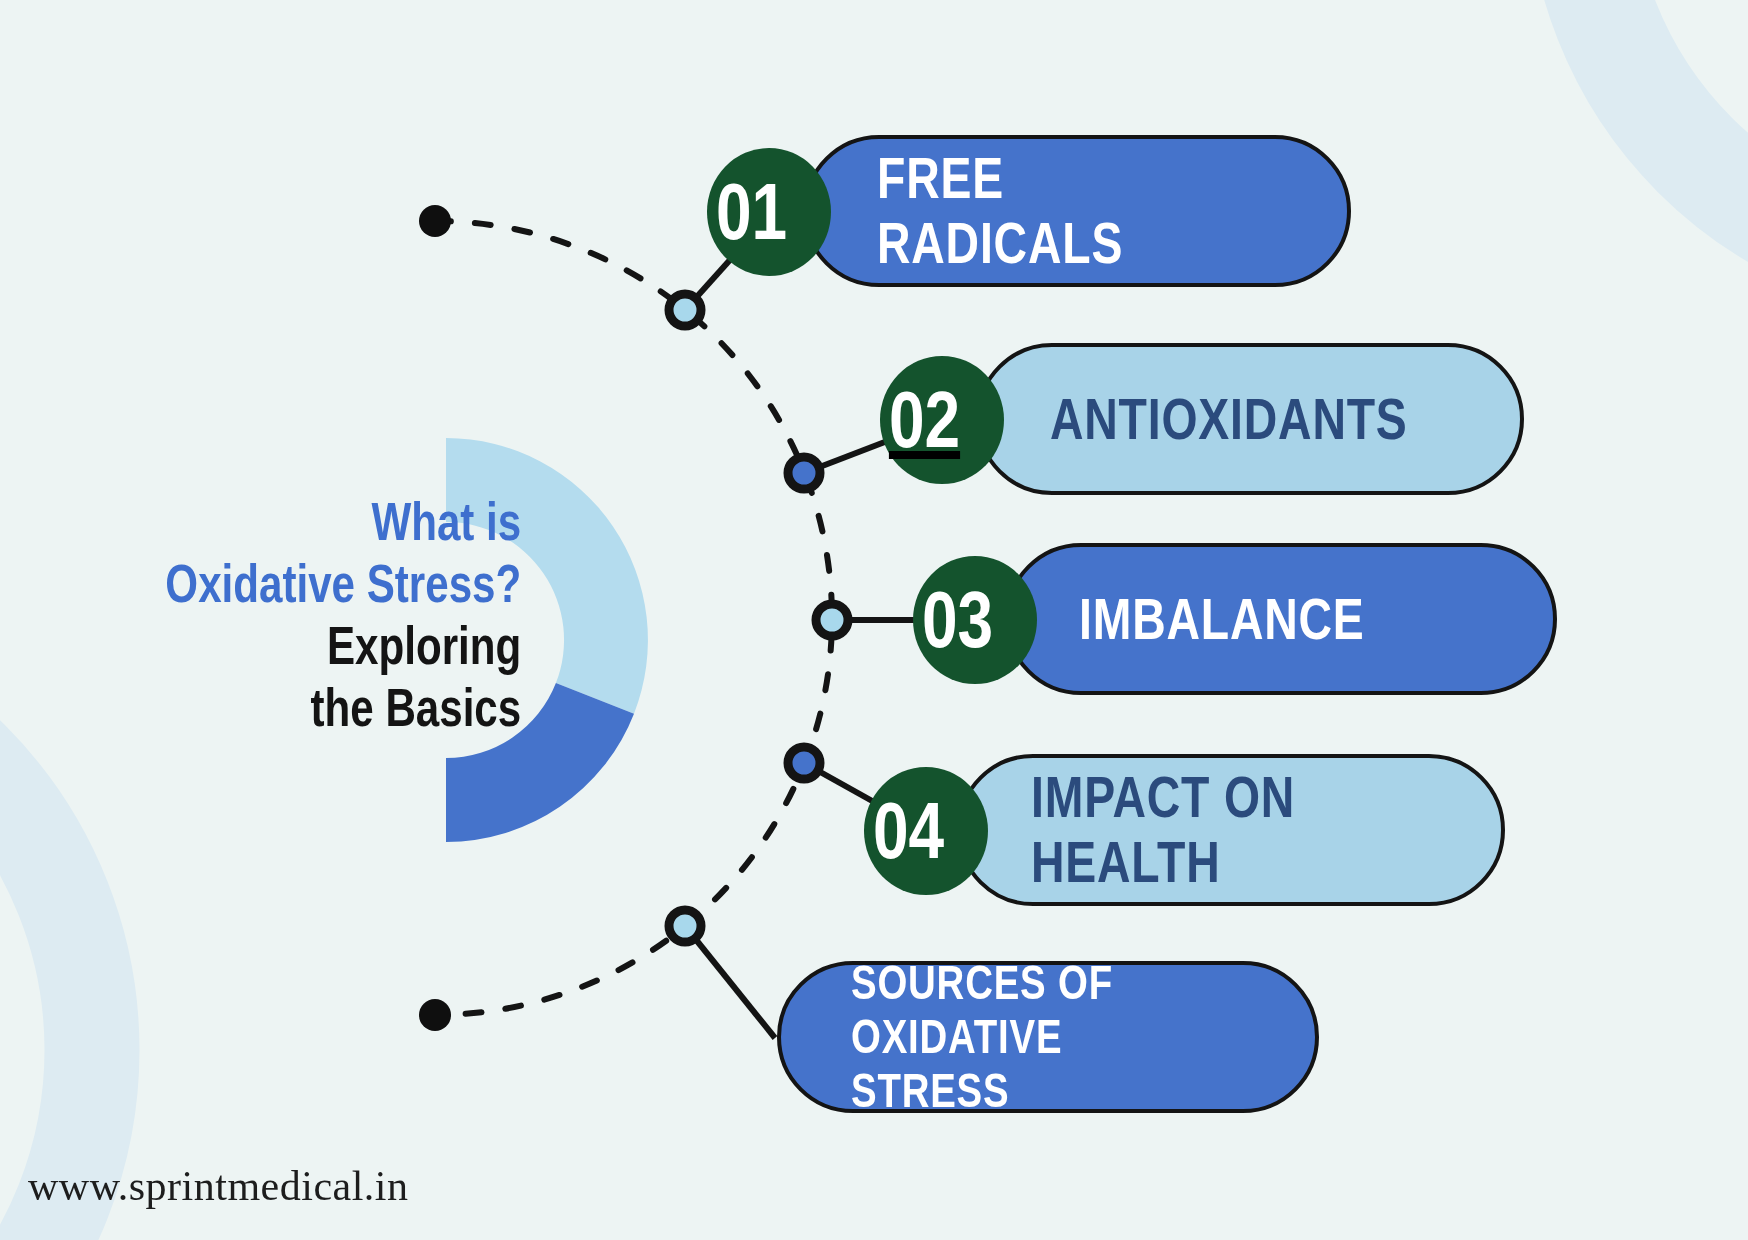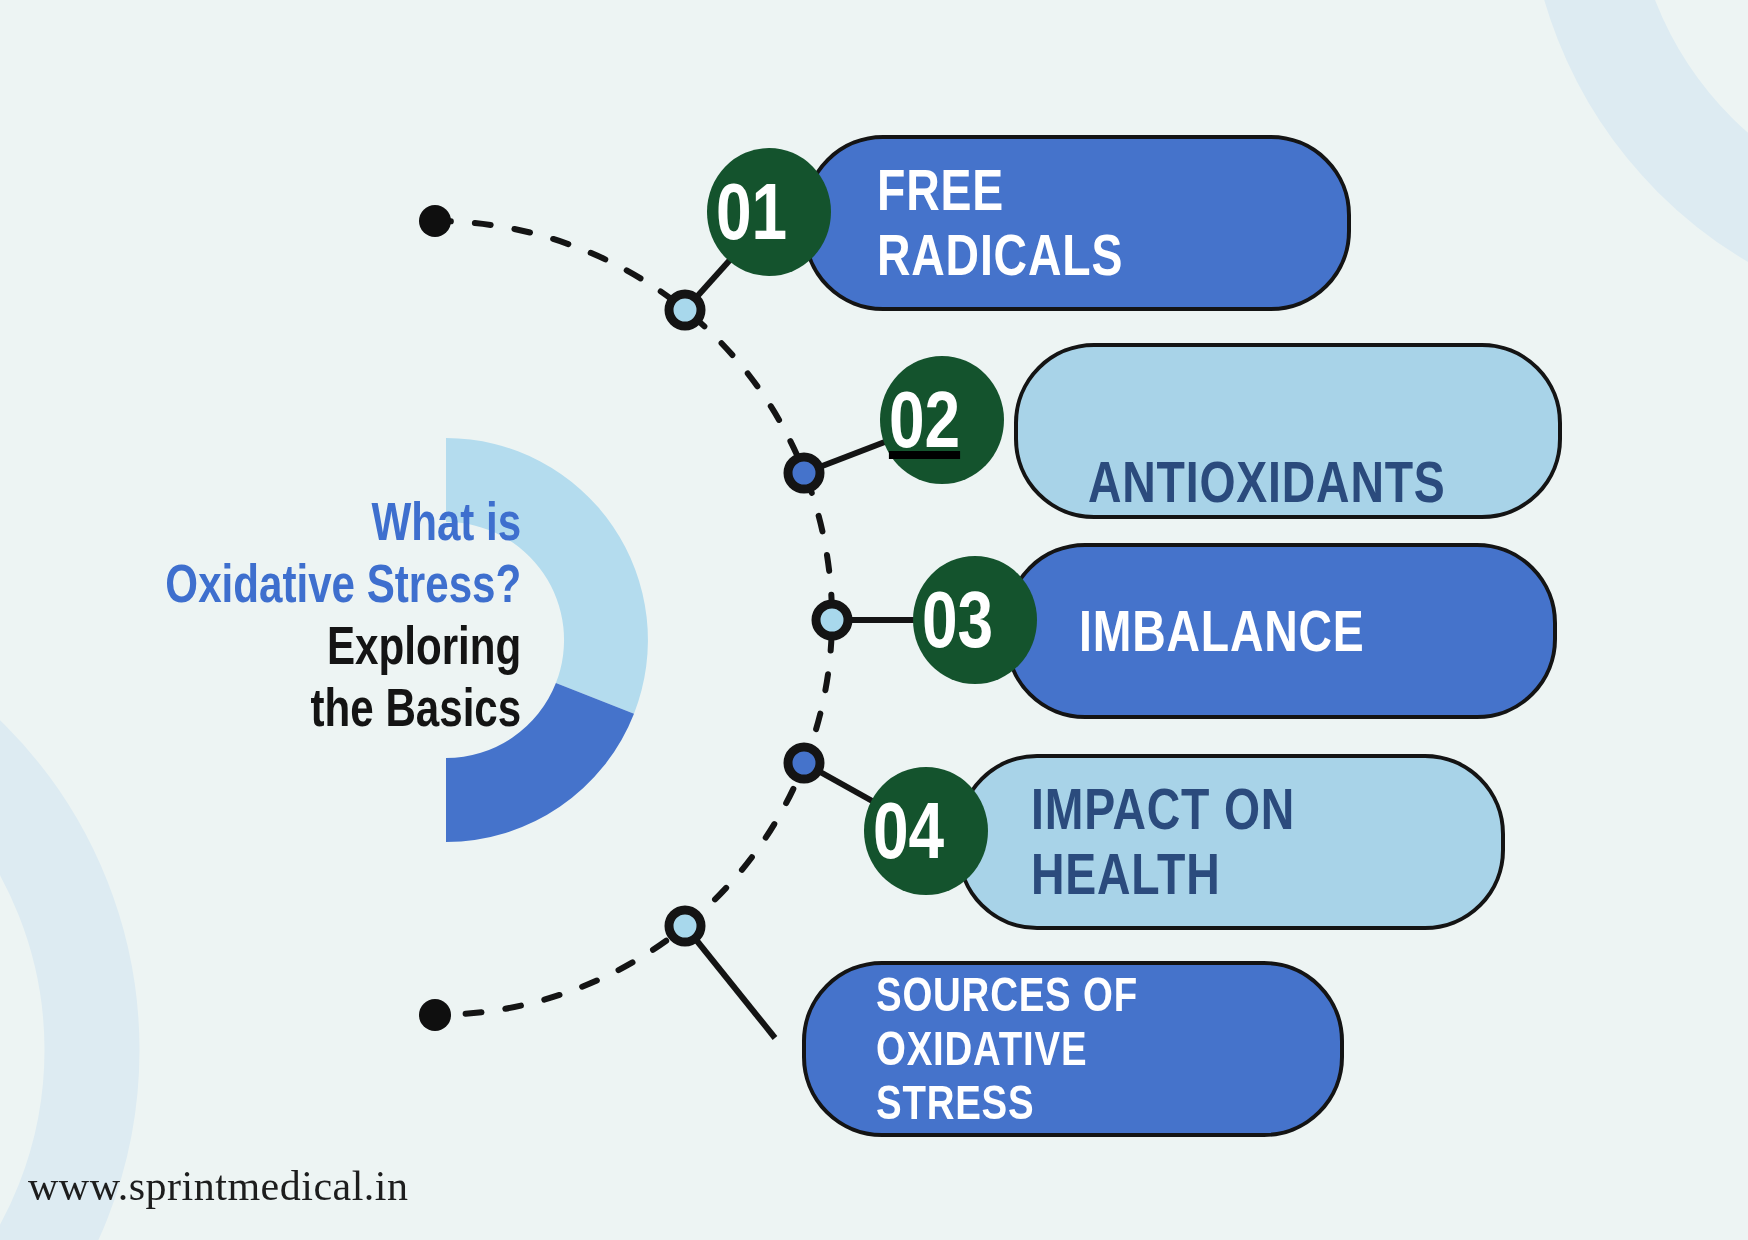--- a/index.html
+++ b/index.html
@@ -44,21 +44,21 @@
     transform-origin: right center;
     white-space: nowrap;
   }
   .title-line { display: block; }
   .title-line.accent { color: #3E6FCE; }
   .title-line.dark   { color: #141414; }
 
   
   .pill {
     position: absolute;
-    height: 176px;
+    height: 152px;
     box-sizing: border-box;
     border: 4px solid #141414;
     border-radius: 80px;
     display: flex;
     align-items: center;
     padding-left: 70px;
     z-index: 2;
   }
   .pill--blue  { background: #4573CB; }
   .pill--light { background: #A8D3E8; }
@@ -90,27 +90,27 @@
     color: #FFFFFF;
     font-weight: 700;
     font-size: 80px;
     letter-spacing: 0px;
     transform: scaleX(0.8);
   }
 
   
   #pill-1  { left: 803px;  top: 135px; width: 548px; }
   #badge-1 { left: 707px;  top: 148px; }
-  #pill-2  { left: 1014px;  top: 343px; width: 548px; align-items: flex-end; }
+  #pill-2  { left: 976px;  top: 343px; width: 548px; }
   #badge-2 { left: 880px;  top: 356px; text-decoration: underline; }
   #pill-3  { left: 1005px; top: 543px; width: 552px; }
   #badge-3 { left: 913px;  top: 556px; }
   #pill-4  { left: 957px;  top: 754px; width: 548px; }
   #badge-4 { left: 864px;  top: 767px; }
-  #pill-5  { left: 802px;  top: 961px; width: 542px; }
+  #pill-5  { left: 777px;  top: 961px; width: 542px; }
   #badge-5 { left: 713px;  top: 974px; }
 
   
   .footer-url {
     position: absolute;
     left: 28px;
     top: 1162px;
     z-index: 2;
     font-size: 42px;
     font-weight: 400;

